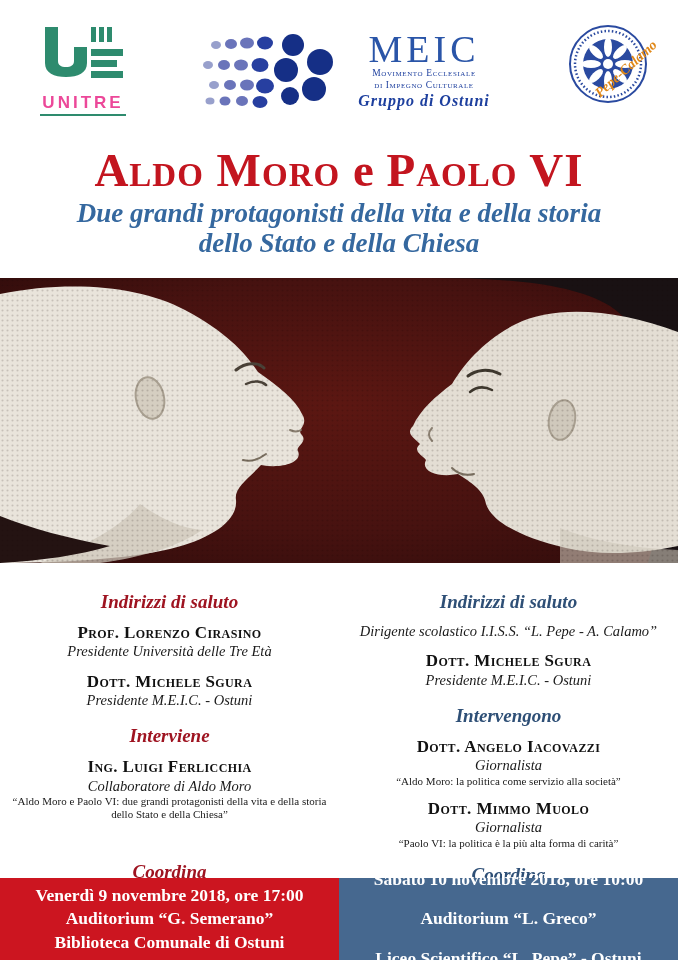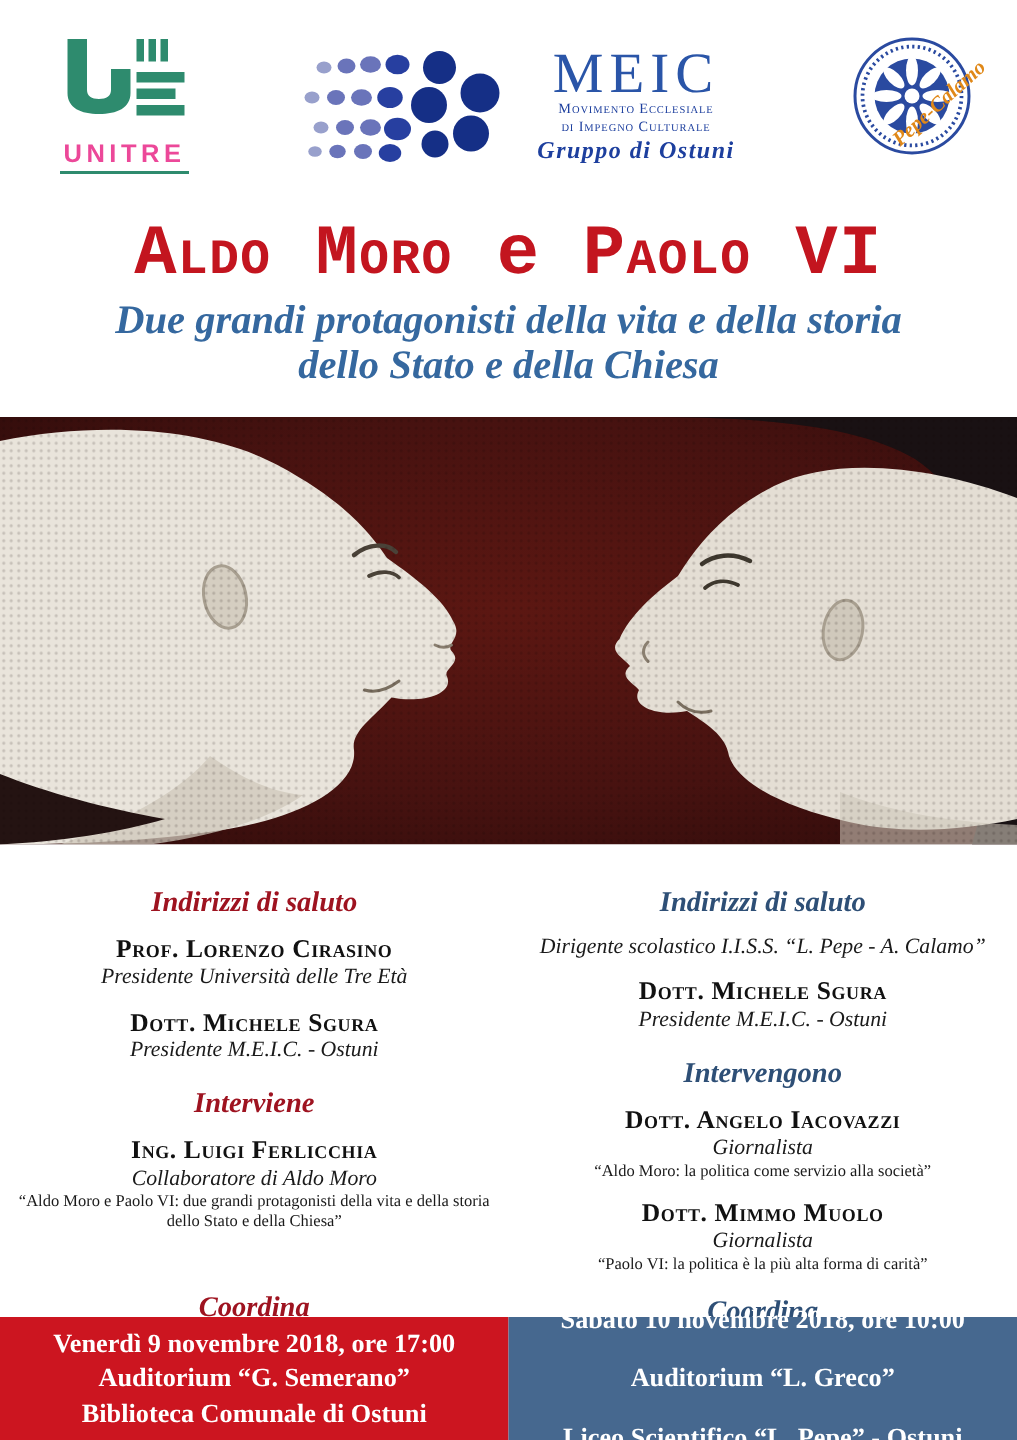--- a/index.html
+++ b/index.html
@@ -35,21 +35,20 @@
     font-size:16px; font-style:italic; font-weight:bold; color:#1d3f9e;
     margin-top:1px; letter-spacing:1px;
   }
   .seal{width:100px; text-align:center;}
   
   .title{
     margin-top:146px; text-align:center;
     font-variant:small-caps; font-weight:bold;
     font-size:47px; line-height:1.05; color:#c3151f; letter-spacing:1px;
     white-space:nowrap;
-    font-family:Liberation Mono, monospace;
   }
   .title .conj{font-variant:normal; letter-spacing:0;}
   .subtitle{
     text-align:center; font-style:italic; font-weight:bold;
     color:#35689f; font-size:27px; line-height:1.1; margin-top:4px;
   }
   
   .photo{position:absolute; top:278px; left:0; width:678px; height:285px;}
   .photo svg{display:block;}
   

